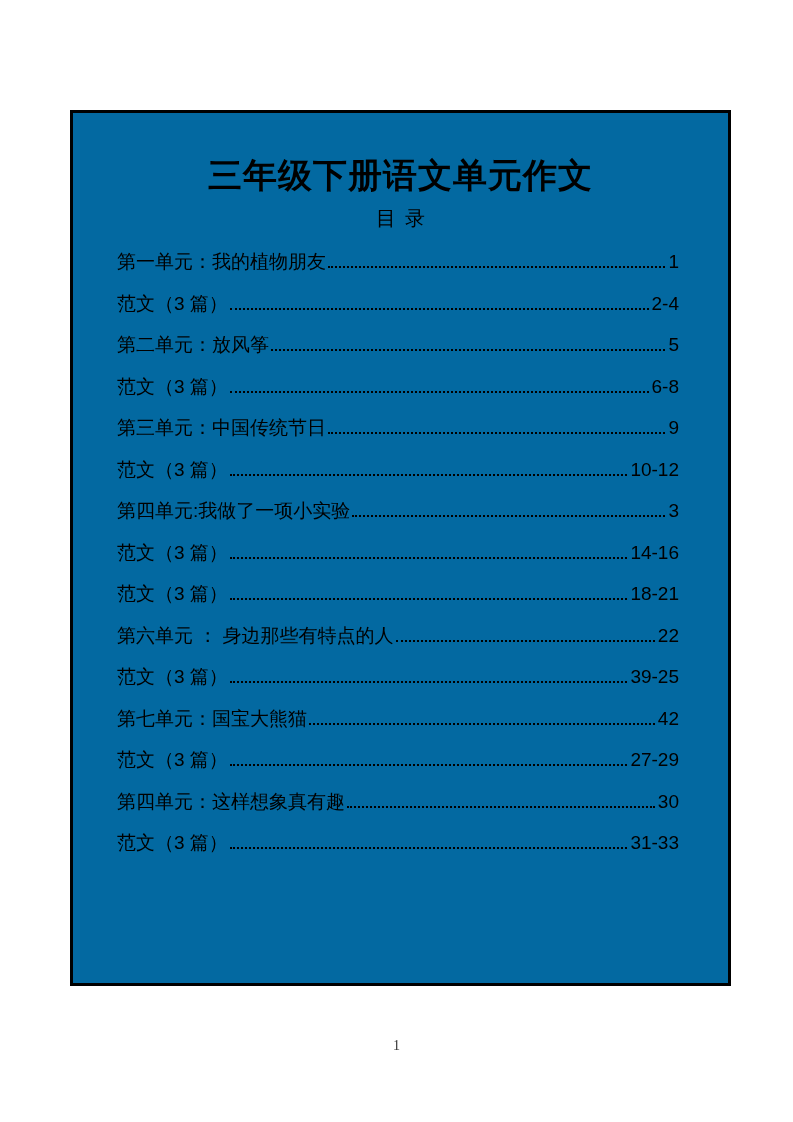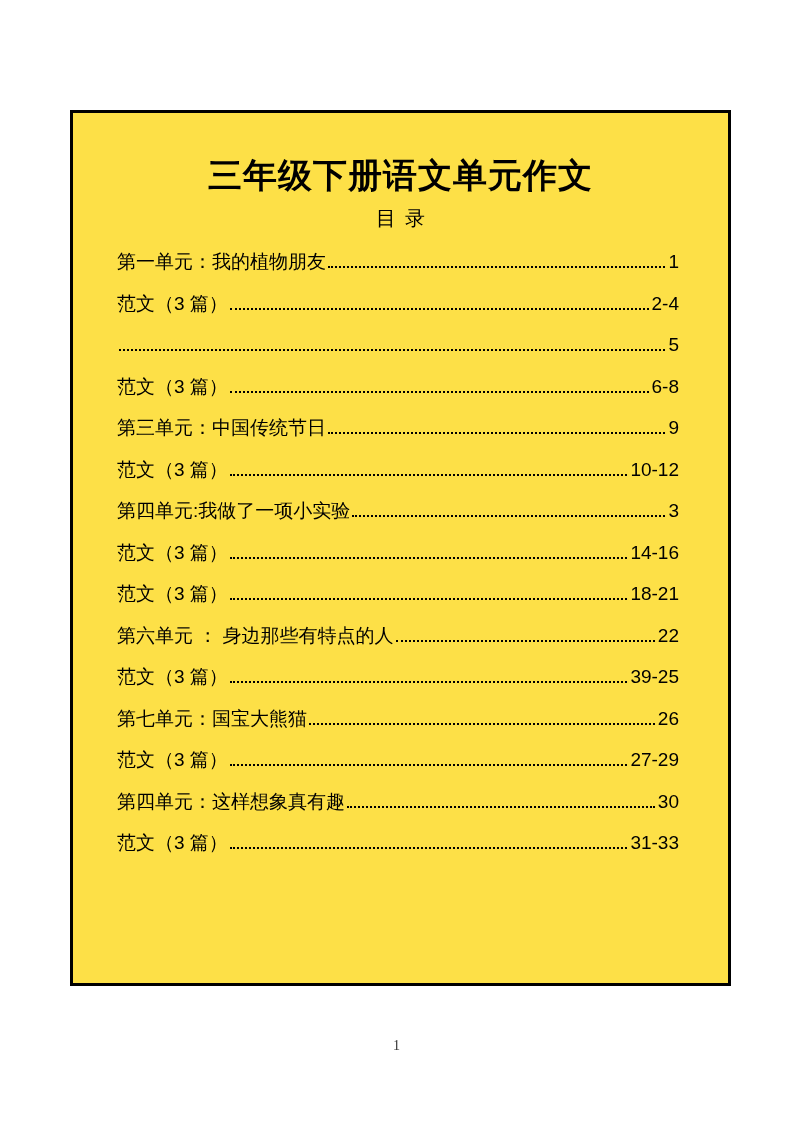--- a/index.html
+++ b/index.html
@@ -15,21 +15,21 @@
     color: #000000;
   }
   .page-border {
     position: absolute;
     left: 70px;
     top: 110px;
     width: 661px;
     height: 876px;
     box-sizing: border-box;
     border: 3px solid #000000;
-    background: #fde047;
+    background: #0369a1;
   }
   .doc-title {
     margin-top: 42px;
     text-align: center;
     font-size: 34px;
     font-weight: bold;
     line-height: 40px;
     letter-spacing: 1px;
     font-family: "Liberation Sans", sans-serif;
   }
@@ -93,20 +93,21 @@
       <span class="toc-label">第一单元：我的植物朋友</span>
       <span class="toc-leader"></span>
       <span class="toc-page">1</span>
     </div>
     <div class="toc-row">
       <span class="toc-label">范文（3 篇）</span>
       <span class="toc-leader"></span>
       <span class="toc-page">2-4</span>
     </div>
     <div class="toc-row">
+      <span class="toc-label">第二单元：放风筝</span>
       <span class="toc-leader"></span>
       <span class="toc-page">5</span>
     </div>
     <div class="toc-row">
       <span class="toc-label">范文（3 篇）</span>
       <span class="toc-leader"></span>
       <span class="toc-page">6-8</span>
     </div>
     <div class="toc-row">
       <span class="toc-label">第三单元：中国传统节日</span>
@@ -139,21 +140,21 @@
       <span class="toc-page">22</span>
     </div>
     <div class="toc-row">
       <span class="toc-label">范文（3 篇）</span>
       <span class="toc-leader"></span>
       <span class="toc-page">39-25</span>
     </div>
     <div class="toc-row">
       <span class="toc-label">第七单元：国宝大熊猫</span>
       <span class="toc-leader"></span>
-      <span class="toc-page">26</span>
+      <span class="toc-page">42</span>
     </div>
     <div class="toc-row">
       <span class="toc-label">范文（3 篇）</span>
       <span class="toc-leader"></span>
       <span class="toc-page">27-29</span>
     </div>
     <div class="toc-row">
       <span class="toc-label">第四单元：这样想象真有趣</span>
       <span class="toc-leader"></span>
       <span class="toc-page">30</span>

